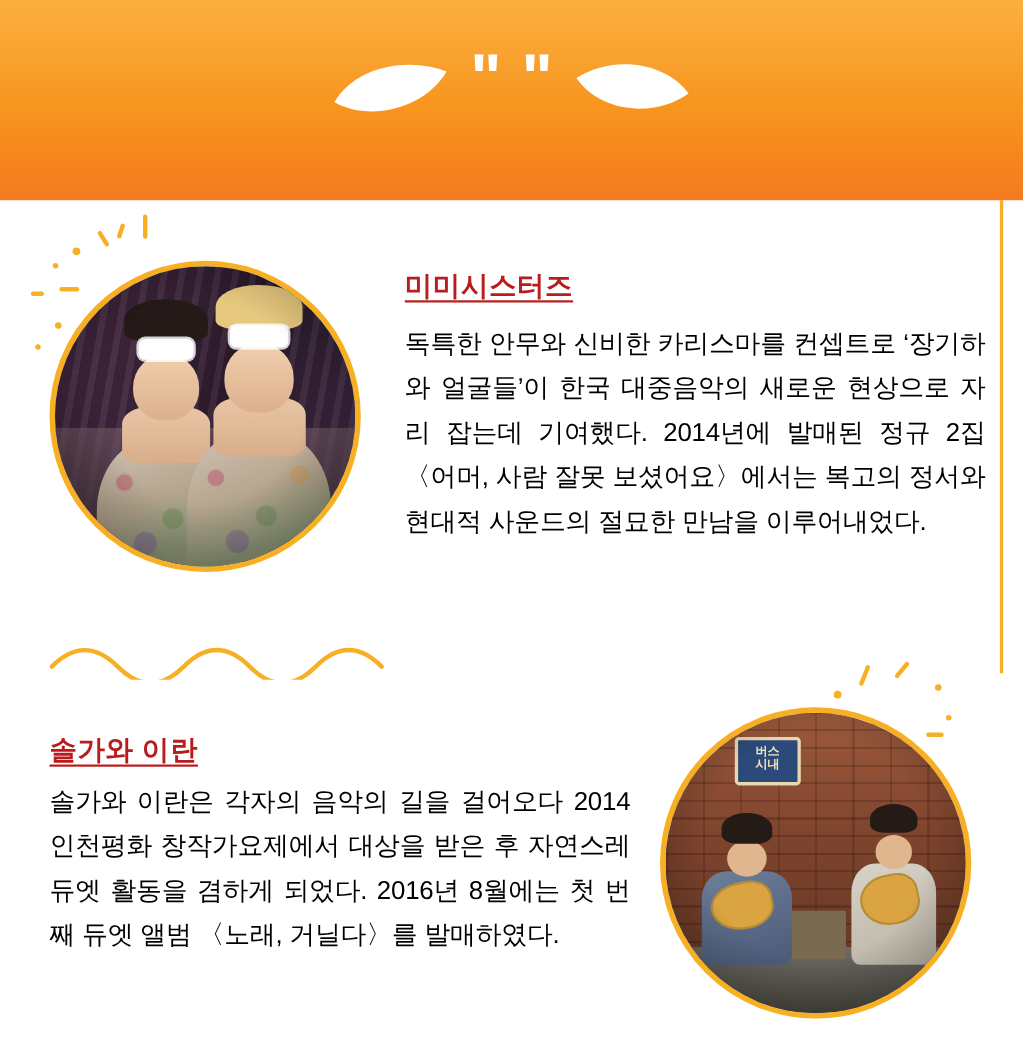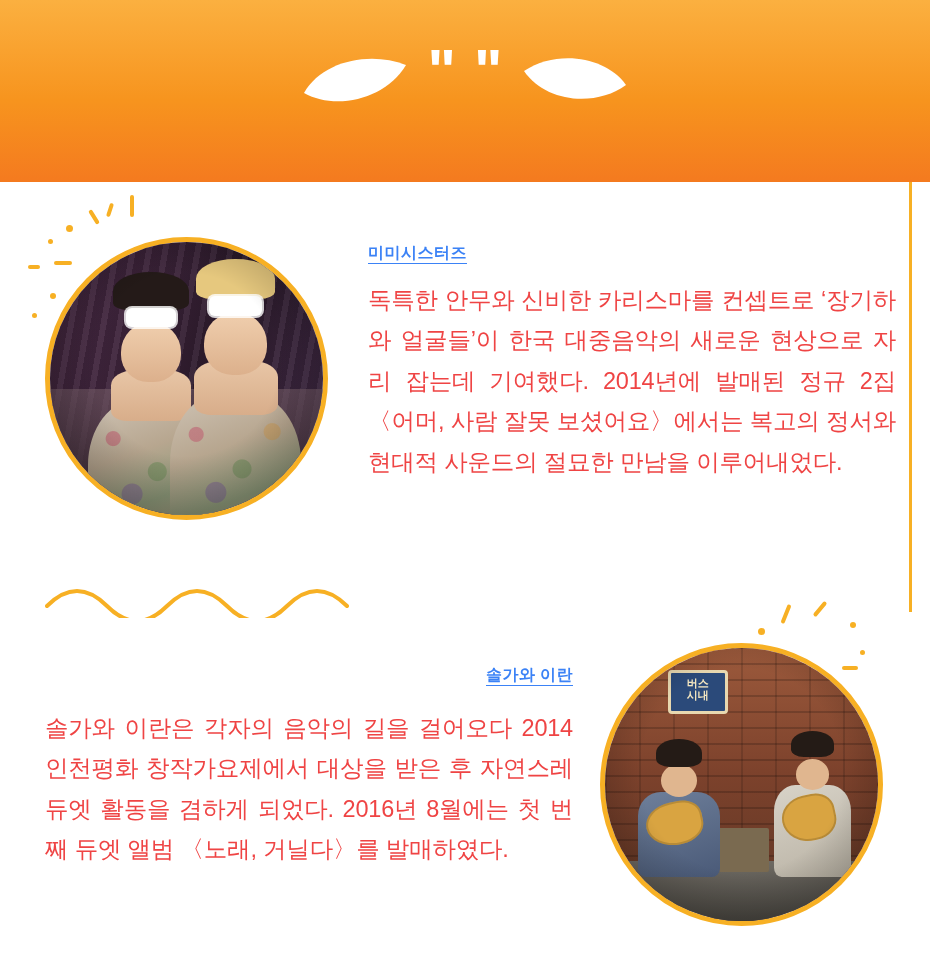--- a/index.html
+++ b/index.html
@@ -222,30 +222,29 @@
     border-radius: 50%;
   }
   .spk-bar {
     position:absolute;
     background:#f7b024;
     border-radius: 2px;
   }
 
   
   .heading {
-    color: #3b82f6;
-    font-size: 16px;
+    color: #b91c1c;
+    font-size: 25px;
     font-weight: bold;
     text-decoration: underline;
     text-underline-offset: 5px;
     letter-spacing: 0.5px;
-    font-family: Liberation Serif, serif;
   }
   .body-text {
-    color: #ef4444;
+    color: #000000;
     font-size: 23.5px;
     line-height: 1.72;
     letter-spacing: -0.2px;
     text-align: justify;
   }
   .text-1 {
     position: absolute;
     left: 368px;
     top: 243px;
     width: 528px;
@@ -253,22 +252,22 @@
   .text-1 .heading { margin-bottom: 16px; }
 
   .text-2 {
     position: absolute;
     left: 45px;
     top: 665px;
     width: 528px;
   }
   .text-2 .heading {
     display: block;
-    text-align: right;
-    margin-bottom: 22px;
+    text-align: left;
+    margin-bottom: 10px;
   }
 
   
   .squiggle {
     position: absolute;
     left: 45px;
     top: 588px;
     width: 320px;
     height: 30px;
   }

